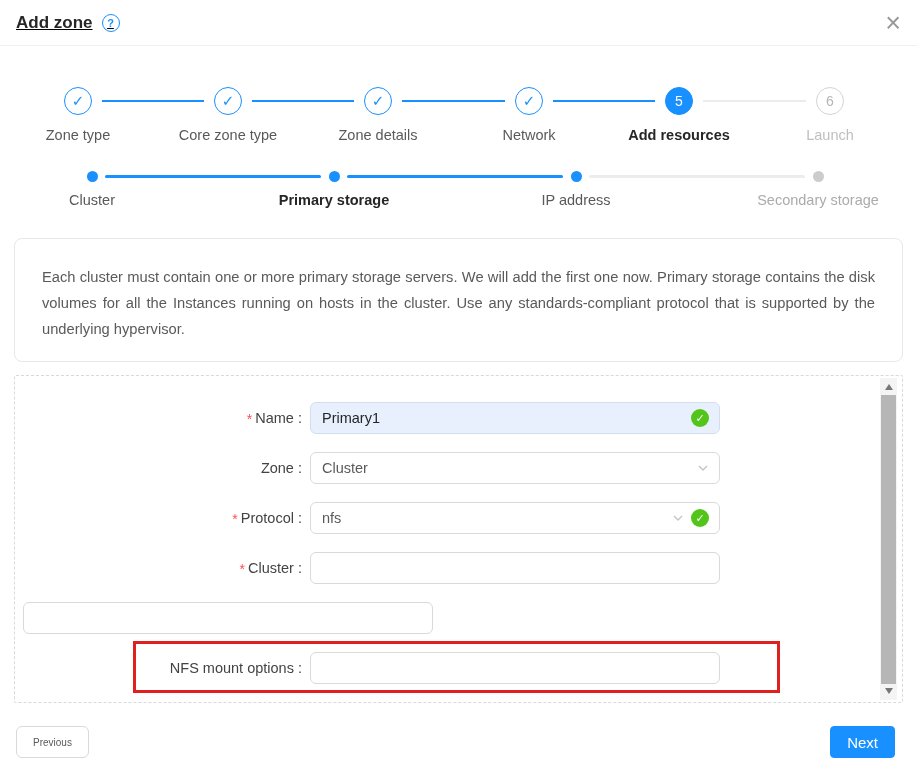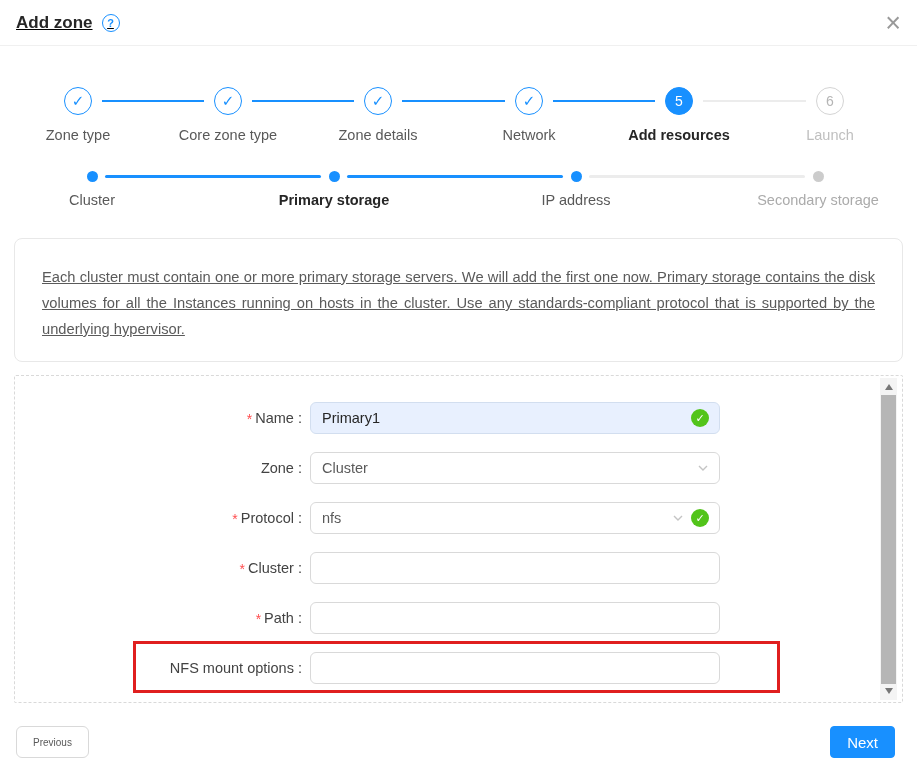--- a/index.html
+++ b/index.html
@@ -46,21 +46,21 @@
   .substep.state-pending .sub-dot { background:#ccc; }
   .sub-label { margin-top:10px; font-size:14.5px; color:#595959; }
   .substep.state-active .sub-label { color:#262626; font-weight:700; }
   .substep.state-pending .sub-label { color:#ababab; }
   .sub-line { position:absolute; top:9px; height:3px; border-radius:2px; }
   .sub1{left:105px;width:216px;} .sub2{left:347px;width:216px;} .sub3{left:589px;width:216px;}
 
   
   .info-box { position:absolute; top:238px; left:14px; width:889px; height:124px;
     border:1px solid #e8e8e8; border-radius:8px; padding:25px 27px;
-    font-size:14.7px; line-height:26px; color:#5a5a5a; text-align:justify;text-decoration:underline; }
+    font-size:14.7px; line-height:26px; color:#5a5a5a; text-align:justify; }
 
   
   .form-panel { position:absolute; top:375px; left:14px; width:889px; height:328px;
     border:1px dashed #d9d9d9; border-radius:2px; overflow:hidden; background:#fff;
     padding-top:22px; }
   .form-row { position:relative; display:flex; align-items:center; height:40px;
     margin-bottom:10px; }
   .form-label { flex:0 0 287px; text-align:right; font-size:14.5px; color:#434343;
     white-space:nowrap; }
   .form-label .req { display:none; color:#ff4d4f; margin-right:3px; font-size:14px;
@@ -218,21 +218,20 @@
 
   <div class="form-row type-input required">
     <div class="form-label"><span class="req">*</span><span>Cluster</span><span class="colon"> :</span></div>
     <div class="form-control">
       <span class="val"></span>
       <span class="suffix"></span>
     </div>
   </div>
 
   <div class="form-row type-input required">
-    <div class="form-label"><span class="req">*</span><span>Path</span><span class="colon"> :</span></div>
     <div class="form-control">
       <span class="val"></span>
       <span class="suffix"></span>
     </div>
   </div>
 
   <div class="form-row type-input highlighted">
     <div class="form-label"><span>NFS mount options</span><span class="colon"> :</span></div>
     <div class="form-control">
       <span class="val"></span>

